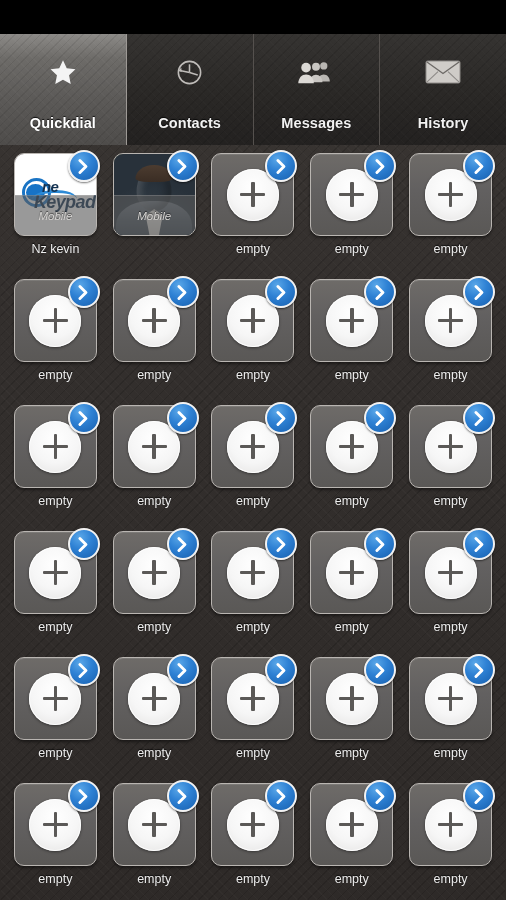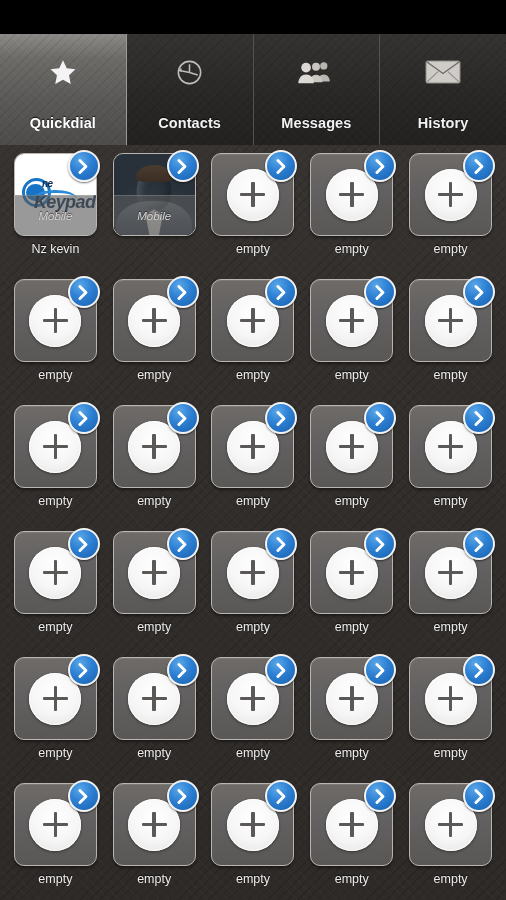--- a/index.html
+++ b/index.html
@@ -242,21 +242,21 @@
     top: 8px;
     width: 19px;
     height: 17px;
     border-radius: 50%;
     background: #1773c6;
   }
   .logo-one {
     position: absolute;
     left: 27px;
     top: 2px;
-    font-size: 10px;
+    font-size: 15px;
     font-weight: bold;
     font-style: italic;
     color: #12304f;
     letter-spacing: -0.5px;
   }
   .logo-telco {
     position: absolute;
     left: 19px;
     top: 16px;
     font-size: 18px;

